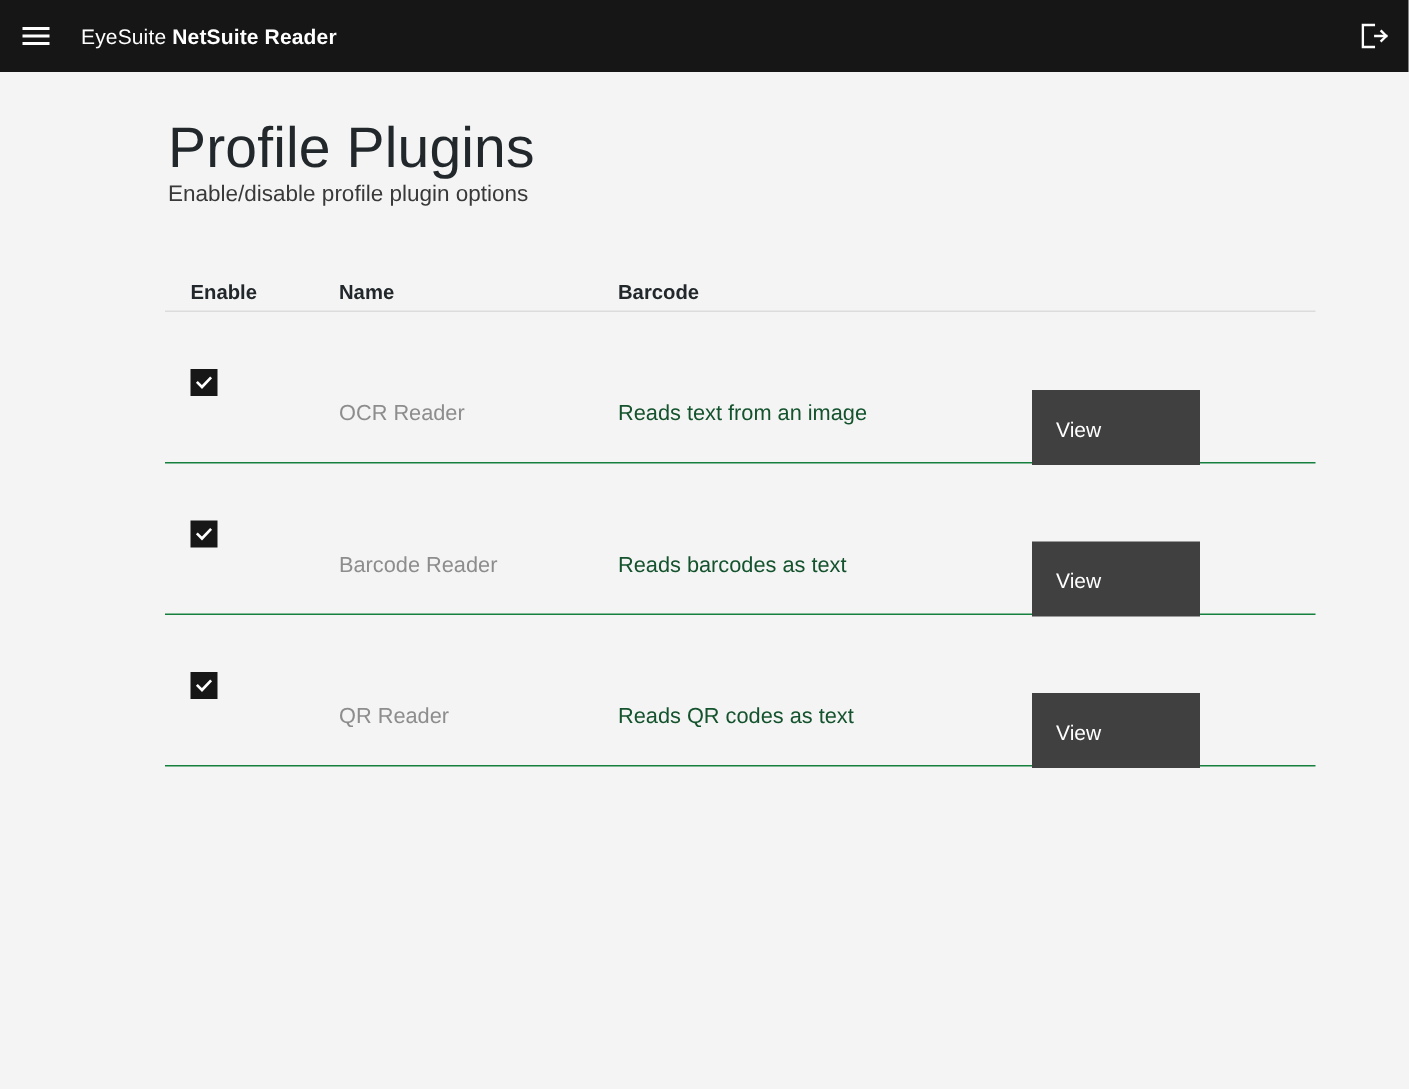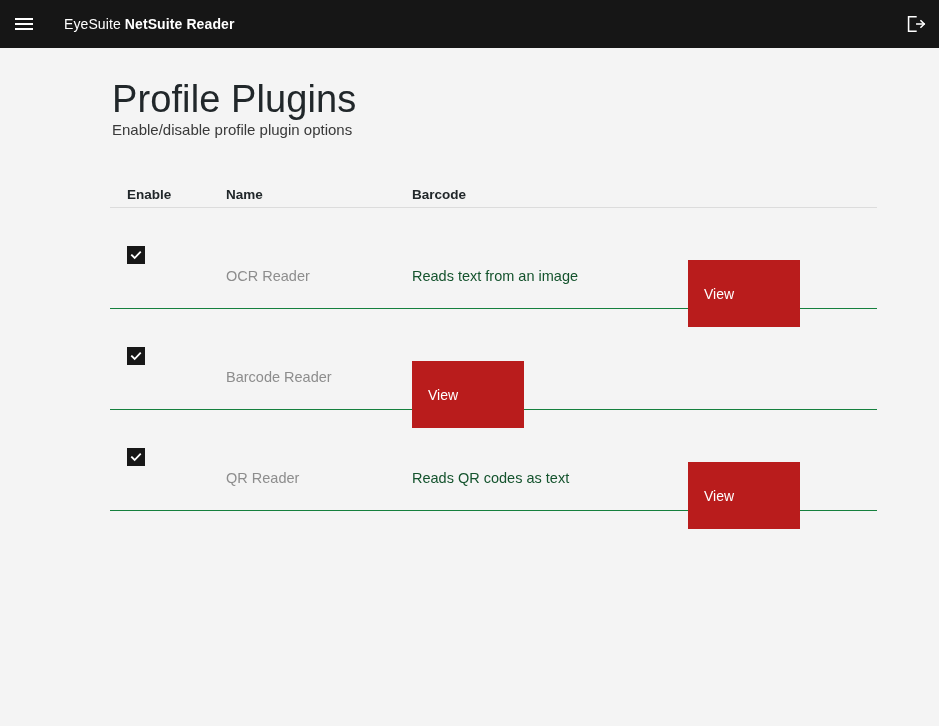--- a/index.html
+++ b/index.html
@@ -35,21 +35,21 @@
   .hamburger-btn .bar {
     width: 18px;
     height: 2px;
     background: #ffffff;
     display: block;
   }
   .brand {
     color: #ffffff;
     font-size: 14px;
     letter-spacing: 0.1px;
-    margin-left: 16px;
+    margin-left: 6px;
     white-space: nowrap;
   }
   .brand .brand-prefix { font-weight: 400; }
   .brand .brand-strong { font-weight: 700; }
   .logout-btn {
     position: absolute;
     right: 0;
     top: 0;
     width: 48px;
     height: 48px;
@@ -137,22 +137,22 @@
     display: inline-flex;
     align-items: center;
     justify-content: center;
     cursor: pointer;
   }
   .checkbox svg { display: block; }
 
   
   .view-btn {
     width: 112px;
-    height: 67px;
-    background: #b91c1c;
+    height: 50px;
+    background: #404040;
     color: #ffffff;
     border: none;
     font-family: "Liberation Sans", sans-serif;
     font-size: 14px;
     text-align: left;
     padding-left: 16px;
     cursor: pointer;
     display: block;
     line-height: 50px;
   }
@@ -208,20 +208,21 @@
 
     <div class="table-row">
       <div class="td col-enable">
         <span class="checkbox">
           <svg width="12" height="12" viewBox="0 0 16 16" aria-hidden="true">
             <path d="M2.5 8.3 L6.2 12 L13.5 4.3" fill="none" stroke="#ffffff" stroke-width="2.4" stroke-linecap="square"></path>
           </svg>
         </span>
       </div>
       <div class="td col-name">Barcode Reader</div>
+      <div class="td col-desc">Reads barcodes as text</div>
       <div class="td col-map">
         <button class="view-btn">View</button>
       </div>
     </div>
 
     <div class="table-row">
       <div class="td col-enable">
         <span class="checkbox">
           <svg width="12" height="12" viewBox="0 0 16 16" aria-hidden="true">
             <path d="M2.5 8.3 L6.2 12 L13.5 4.3" fill="none" stroke="#ffffff" stroke-width="2.4" stroke-linecap="square"></path>

